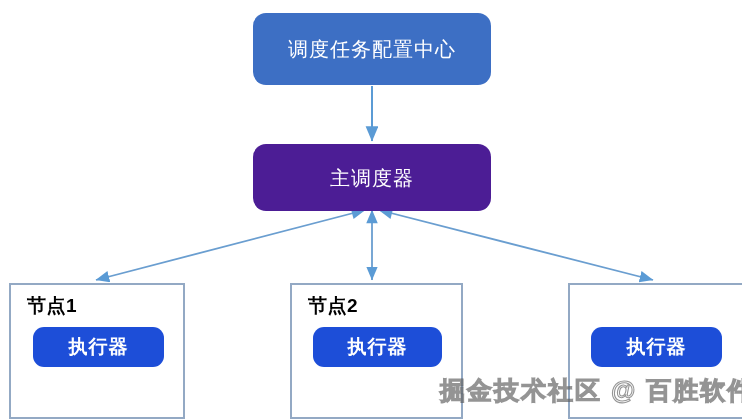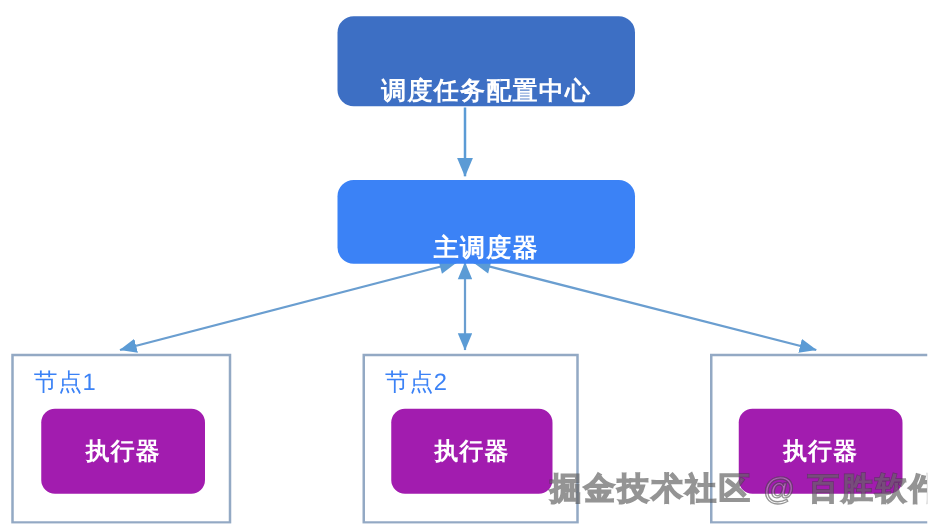--- a/index.html
+++ b/index.html
@@ -25,47 +25,46 @@
     top: 0;
     width: 742px;
     height: 419px;
     pointer-events: none;
   }
 
   
   .proc-box {
     position: absolute;
     display: flex;
-    align-items: flex-end;
+    align-items: center;
     justify-content: center;
     border-radius: 13px;
     box-sizing: border-box;
     color: #ffffff;
-    font-weight: bold;
+    font-weight: normal;
     letter-spacing: 1px;
     text-align: center;
     line-height: 1.2;
-    margin-left: 17px;
   }
 
   #box-config {
     left: 253px;
     top: 13px;
     width: 238px;
     height: 72px;
     background: #3d6fc4;
     font-size: 20px;
   }
 
   #box-scheduler {
     left: 253px;
     top: 144px;
     width: 238px;
     height: 67px;
-    background: #3b82f6;
+    background: #4c1d95;
     font-size: 20px;
   }
 
   
   .node-box {
     position: absolute;
     background: #ffffff;
     border: 2px solid #93a9c4;
     box-sizing: border-box;
     top: 283px;
@@ -73,30 +72,30 @@
   }
   #node-box-1 { left: 9px;   width: 176px; }
   #node-box-2 { left: 290px; width: 173px; padding-left: 36px; }
   #node-box-3 { left: 568px; width: 178px; }
 
   .node-title {
     position: absolute;
     left: 16px;
     top: 8px;
     font-size: 19px;
-    font-weight: normal;
-    color: #3b82f6;
+    font-weight: bold;
+    color: #000000;
     letter-spacing: 0.5px;
   }
 
   .executor-box {
     position: absolute;
     top: 42px;
-    height: 68px;
-    background: #a21caf;
+    height: 40px;
+    background: #1d4ed8;
     border-radius: 11px;
     display: flex;
     align-items: center;
     justify-content: center;
     color: #ffffff;
     font-size: 19px;
     font-weight: bold;
     letter-spacing: 1px;
     box-sizing: border-box;
   }

